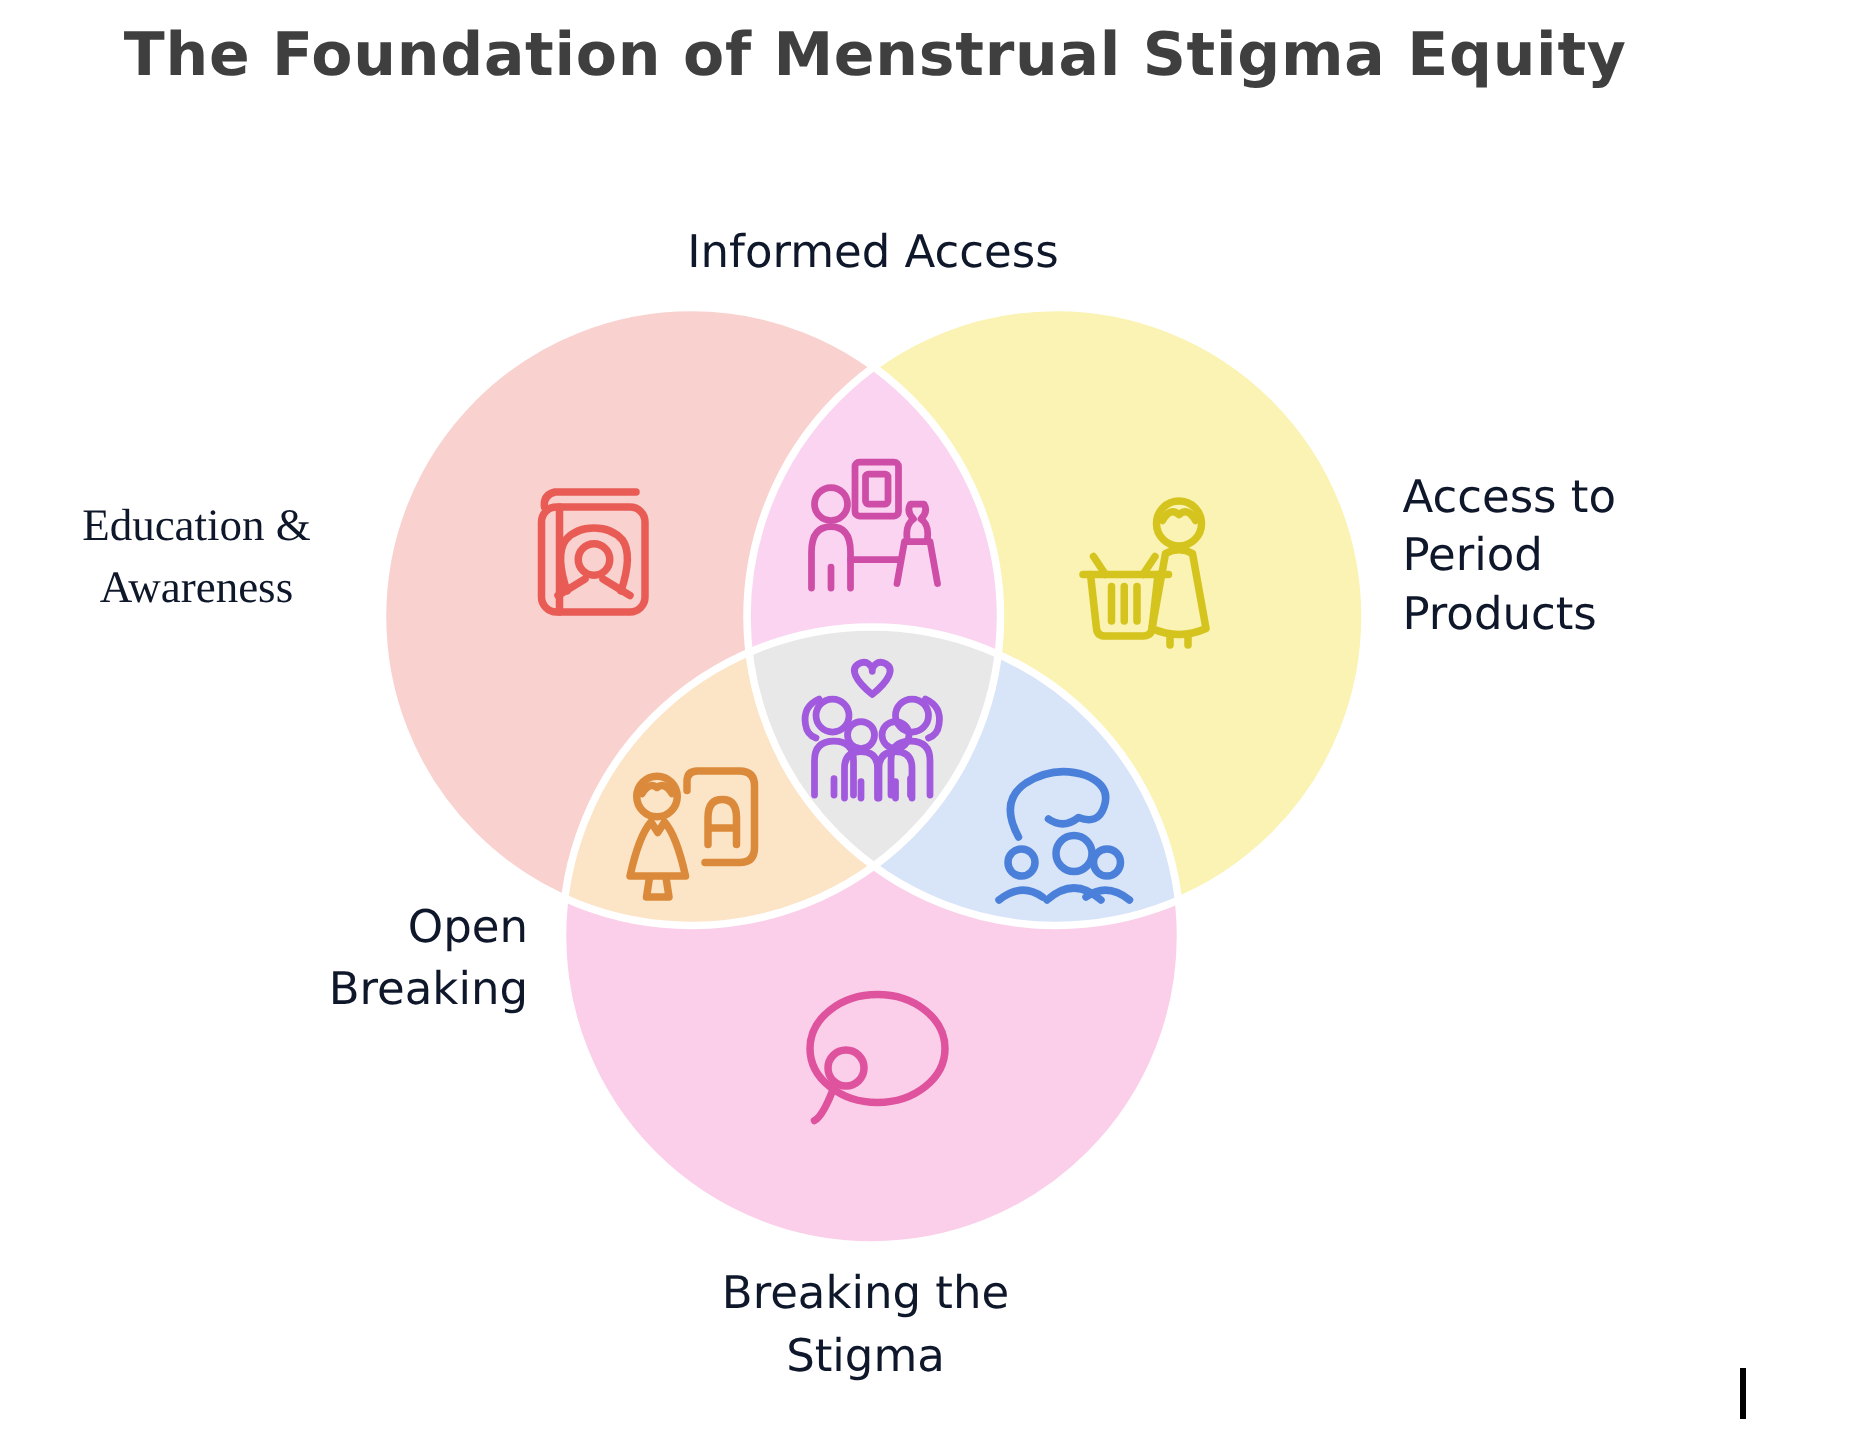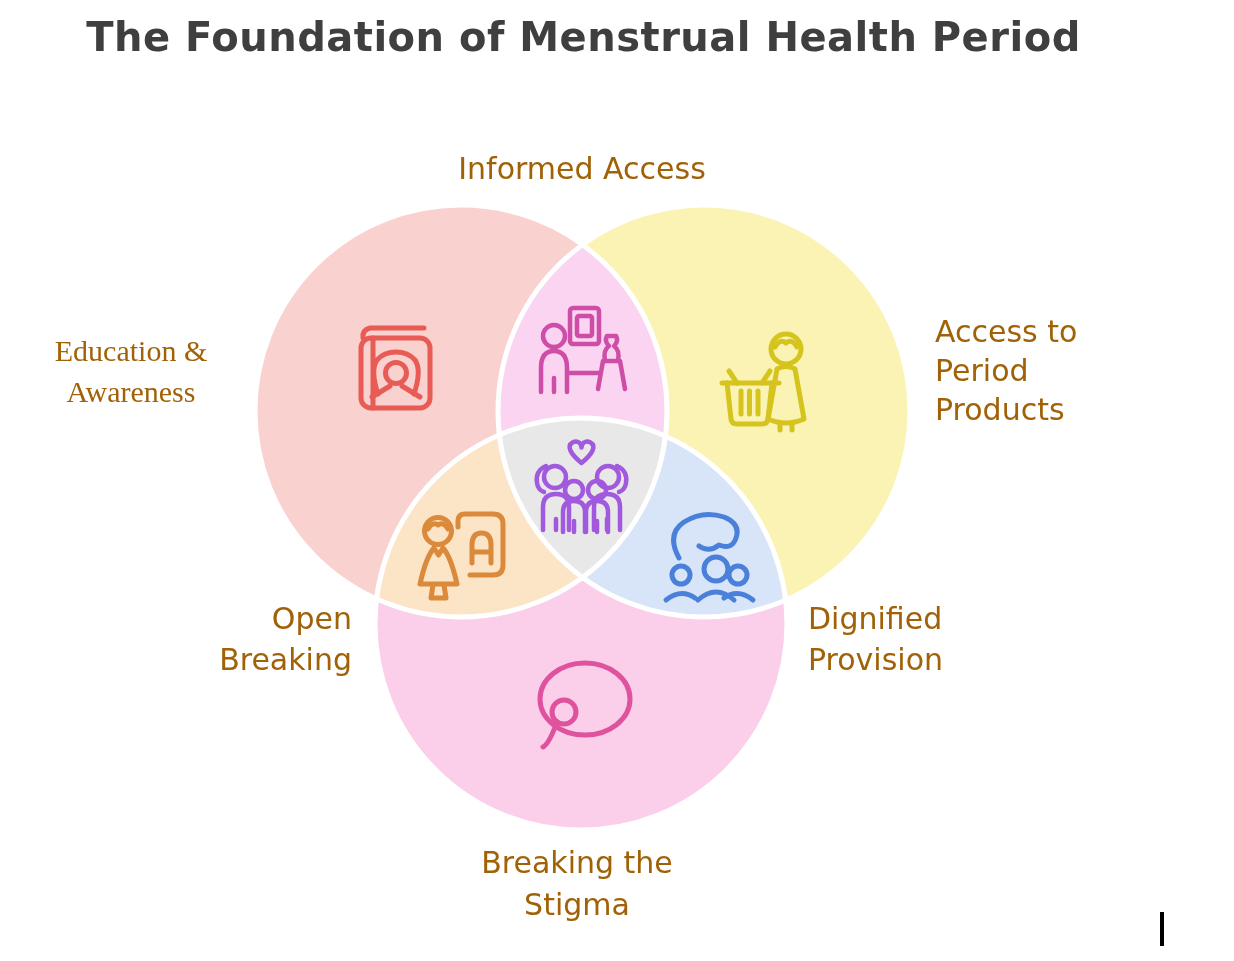--- a/index.html
+++ b/index.html
@@ -16,21 +16,21 @@
     left: 0; top: 14px;
     width: 1167px;
     text-align: center;
     font-size: 40px;
     font-weight: bold;
     letter-spacing: 0.5px;
     color: #3f3f3f;
   }
   .vlabel {
     position: absolute;
-    color: #a16207;
+    color: #0f172a;
     font-size: 30px;
     line-height: 41px;
     white-space: pre-line;
   }
   .lbl-informed   { left: 380px; top: 148px; width: 404px; text-align: center; }
   .lbl-education  { left: 0px;   top: 330px; width: 262px; text-align: center; font-family: Liberation Serif, serif; }
   .lbl-products   { left: 935px; top: 312px; width: 260px; text-align: left; line-height: 39px; }
   .lbl-open       { left: 130px; top: 598px; width: 222px; text-align: right; }
   .lbl-dignified  { left: 808px; top: 598px; width: 240px; text-align: left; }
   .lbl-stigma     { left: 377px; top: 842px; width: 400px; text-align: center; line-height: 42px; }
@@ -40,21 +40,21 @@
     left: 1160px; top: 912px;
     width: 4px; height: 34px;
     background: #000000;
   }
 </style>
 </head>
 <body>
 
 <div id="stage">
 
-  <div class="title">The Foundation of Menstrual Health Period</div>
+  <div class="title">The Foundation of Menstrual Stigma Equity</div>
 
   <svg class="venn-svg" width="1234" height="961" viewBox="0 0 1234 961">
     <defs>
       <clipPath id="clipL">
           <circle cx="461" cy="411" r="206"></circle>
         </clipPath>
       <clipPath id="clipR">
           <circle cx="704" cy="411" r="206"></circle>
         </clipPath>
     </defs>
@@ -159,19 +159,17 @@
   </svg>
 
   <div class="vlabel lbl-informed">Informed Access</div>
   <div class="vlabel lbl-education">Education &amp;
 Awareness</div>
   <div class="vlabel lbl-products">Access to
 Period
 Products</div>
   <div class="vlabel lbl-open">Open
 Breaking</div>
-  <div class="vlabel lbl-dignified">Dignified
-Provision</div>
   <div class="vlabel lbl-stigma">Breaking the
 Stigma</div>
 
   <div class="caret"></div>
 </div>
 
 </body></html>

